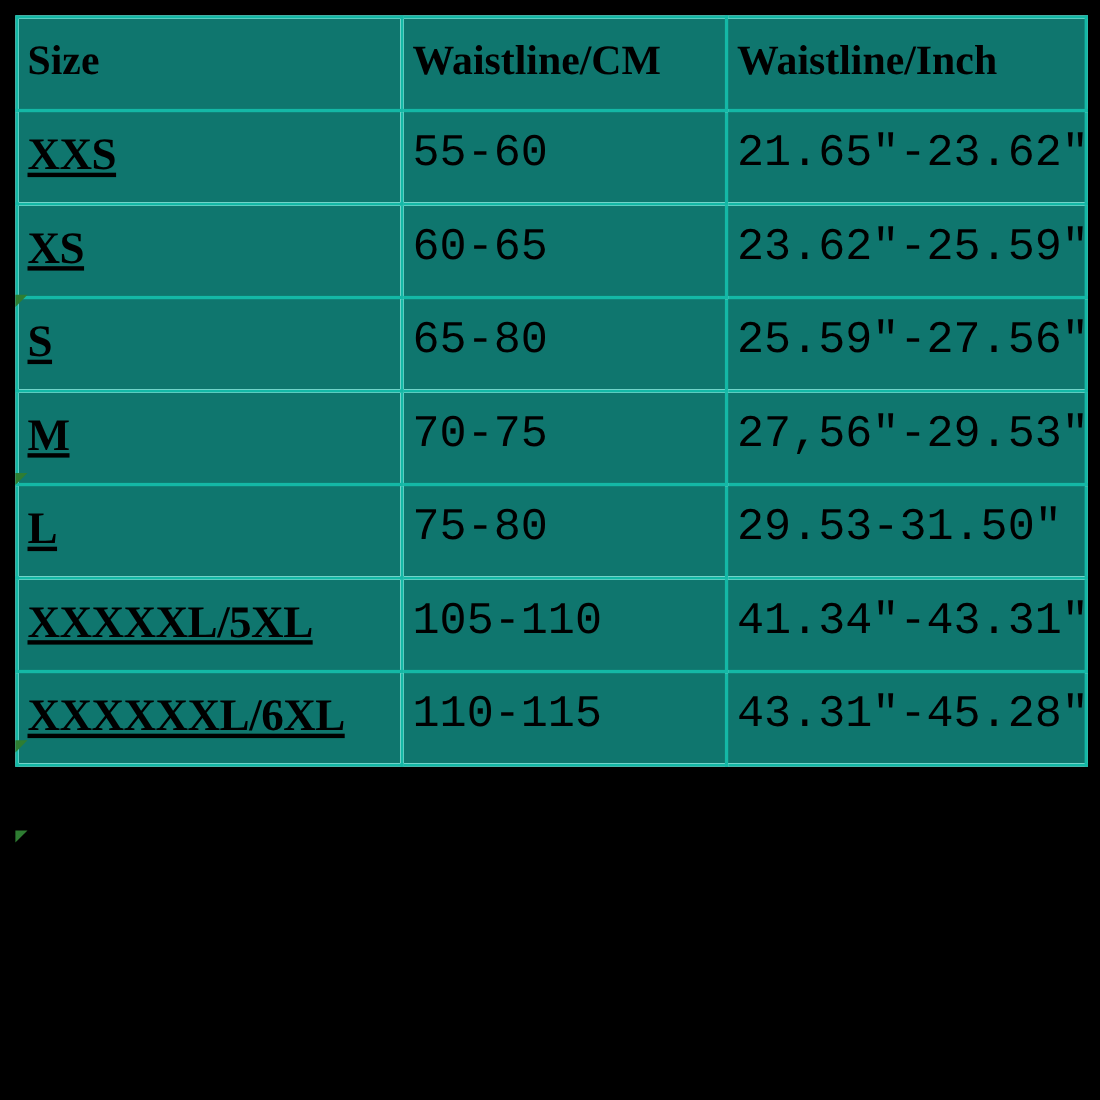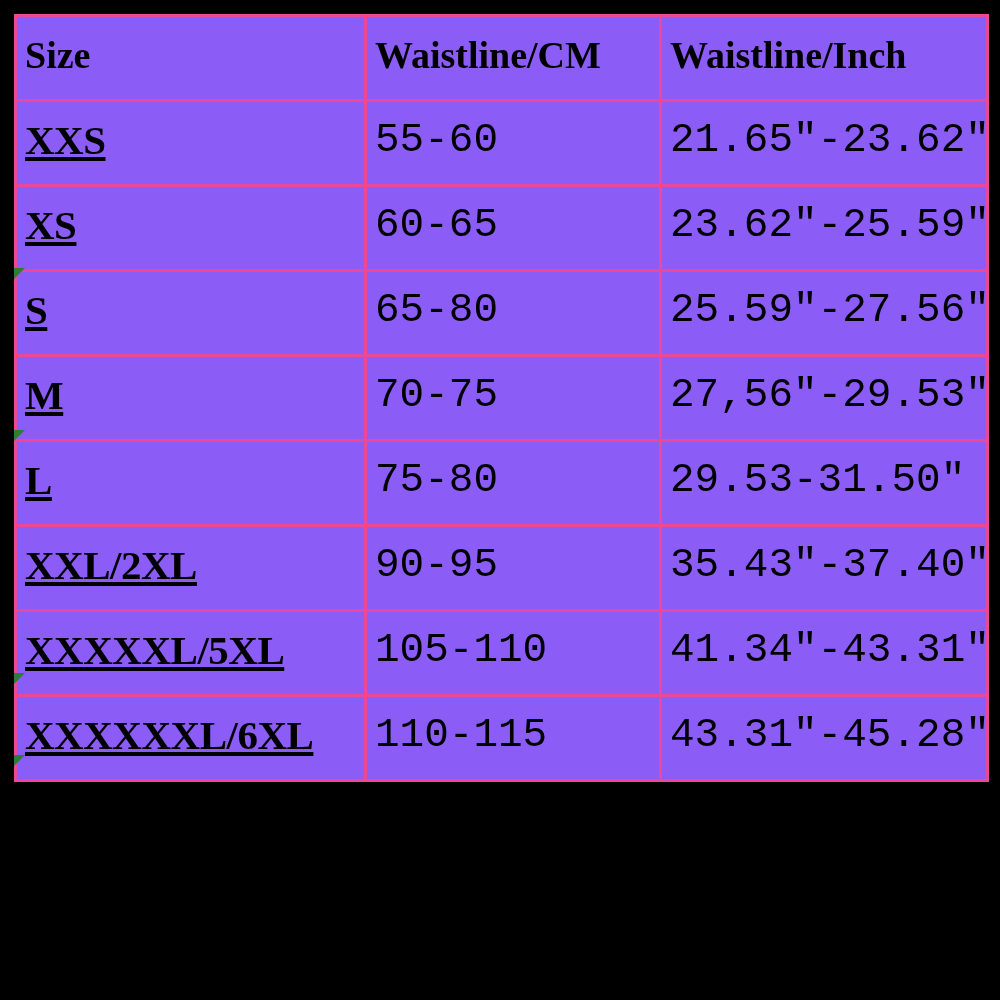--- a/index.html
+++ b/index.html
@@ -25,26 +25,26 @@
     width: 972px;
     border-collapse: collapse;
     background: #ffffff;
     table-layout: fixed;
   }
   .size-table col.c1 { width: 350px; }
   .size-table col.c2 { width: 295px; }
   .size-table col.c3 { width: 327px; }
 
   .size-table th, .size-table td {
-    border: 3px solid #ec4899;
+    border: 3px solid #14b8a6;
     padding: 2px 8px 6px 8px;
     text-align: left;
     vertical-align: middle;
     color: #000000;
-    background: #8b5cf6;
+    background: #0f766e;
     white-space: nowrap;
     overflow: hidden;
   }
   .size-table thead th {
     font-weight: bold;
     font-size: 38px;
     line-height: 1.05;
     height: 74px;
   }
   .size-table tbody td {
@@ -110,25 +110,20 @@
         <td class="col-size">M</td>
         <td class="col-cm">70-75</td>
         <td class="col-in">27,56"-29.53"</td>
       </tr>
       <tr>
         <td class="col-size">L</td>
         <td class="col-cm">75-80</td>
         <td class="col-in">29.53-31.50"</td>
       </tr>
       <tr>
-        <td class="col-size">XXL/2XL</td>
-        <td class="col-cm">90-95</td>
-        <td class="col-in">35.43"-37.40"</td>
-      </tr>
-      <tr>
         <td class="col-size">XXXXXL/5XL</td>
         <td class="col-cm">105-110</td>
         <td class="col-in">41.34"-43.31"</td>
       </tr>
       <tr>
         <td class="col-size">XXXXXXL/6XL</td>
         <td class="col-cm">110-115</td>
         <td class="col-in">43.31"-45.28"</td>
       </tr>
     </tbody>

